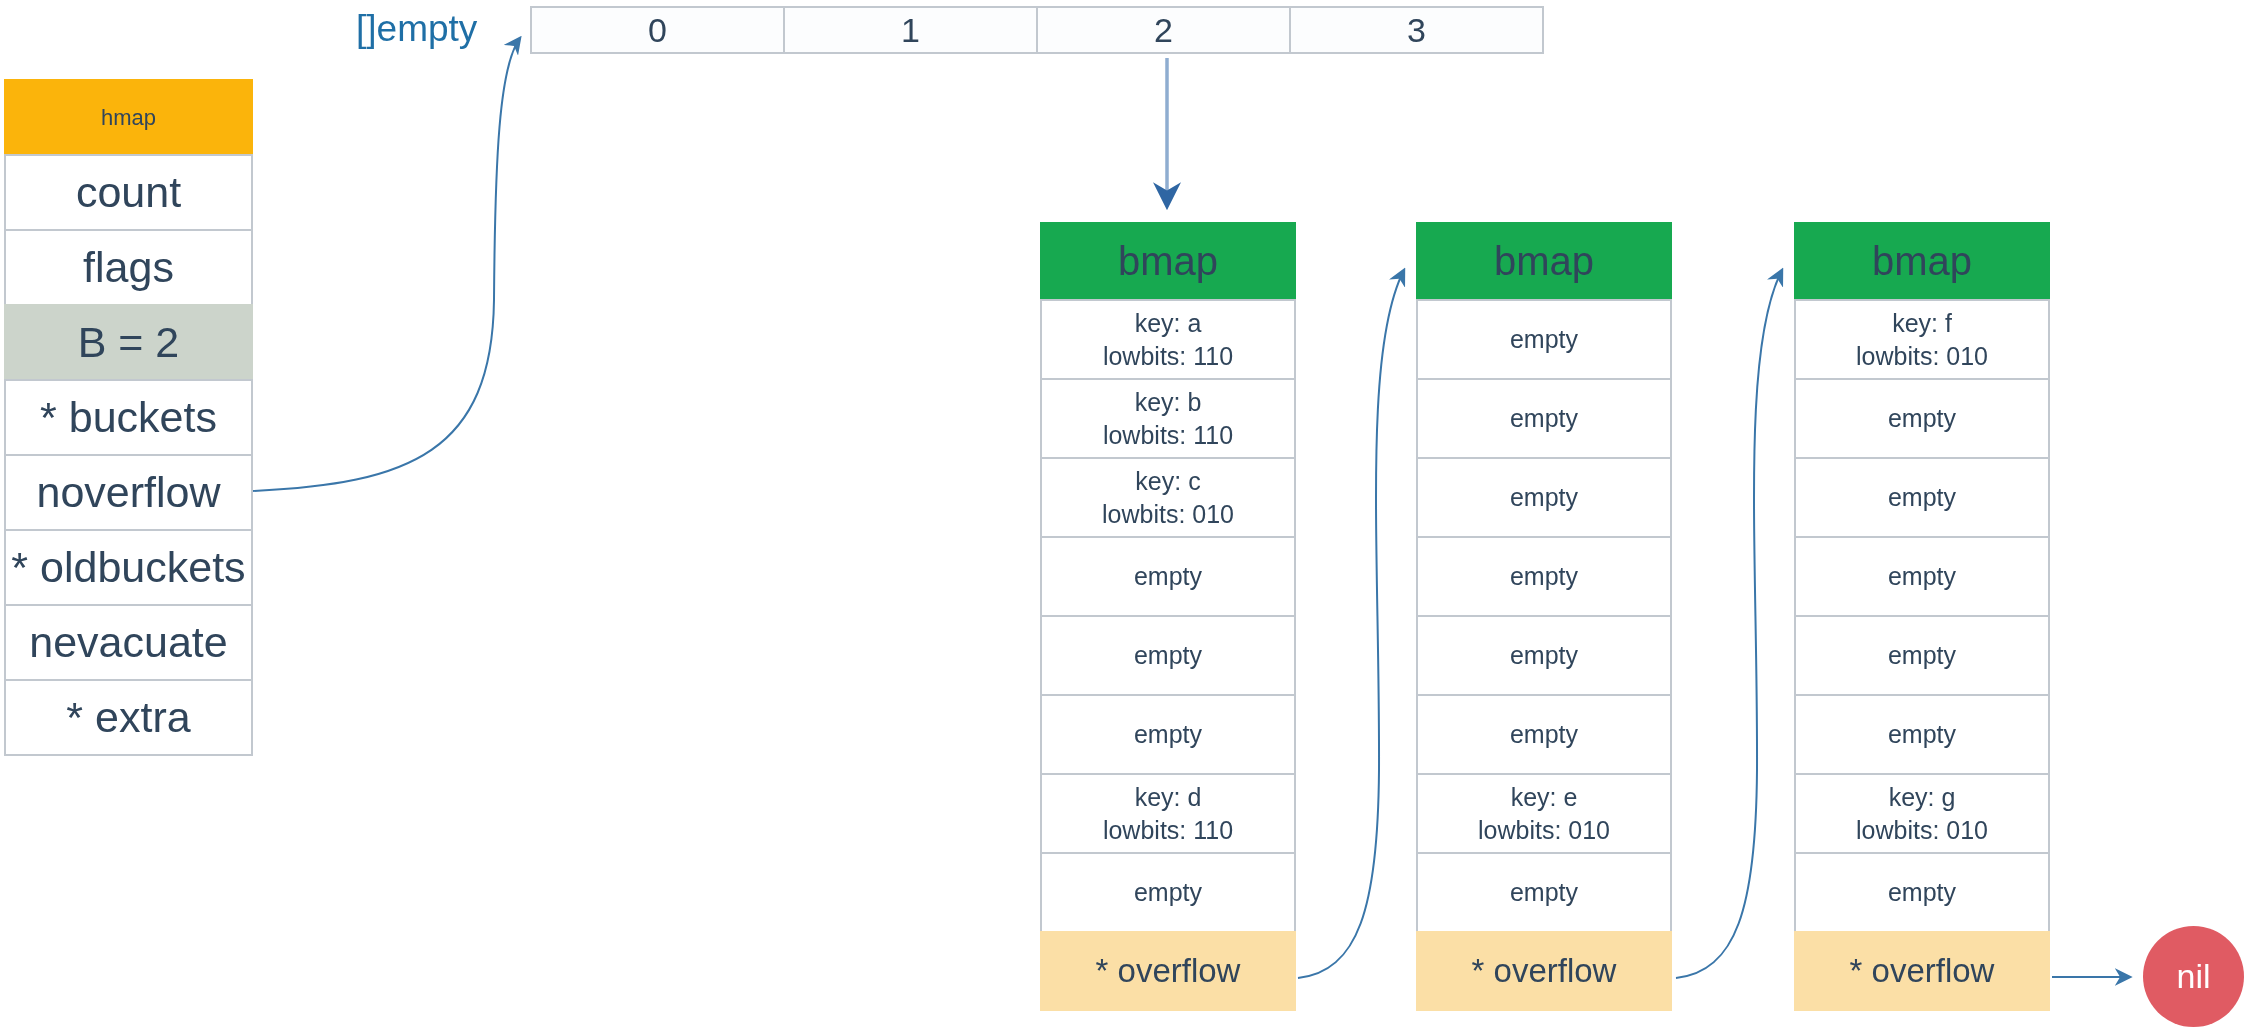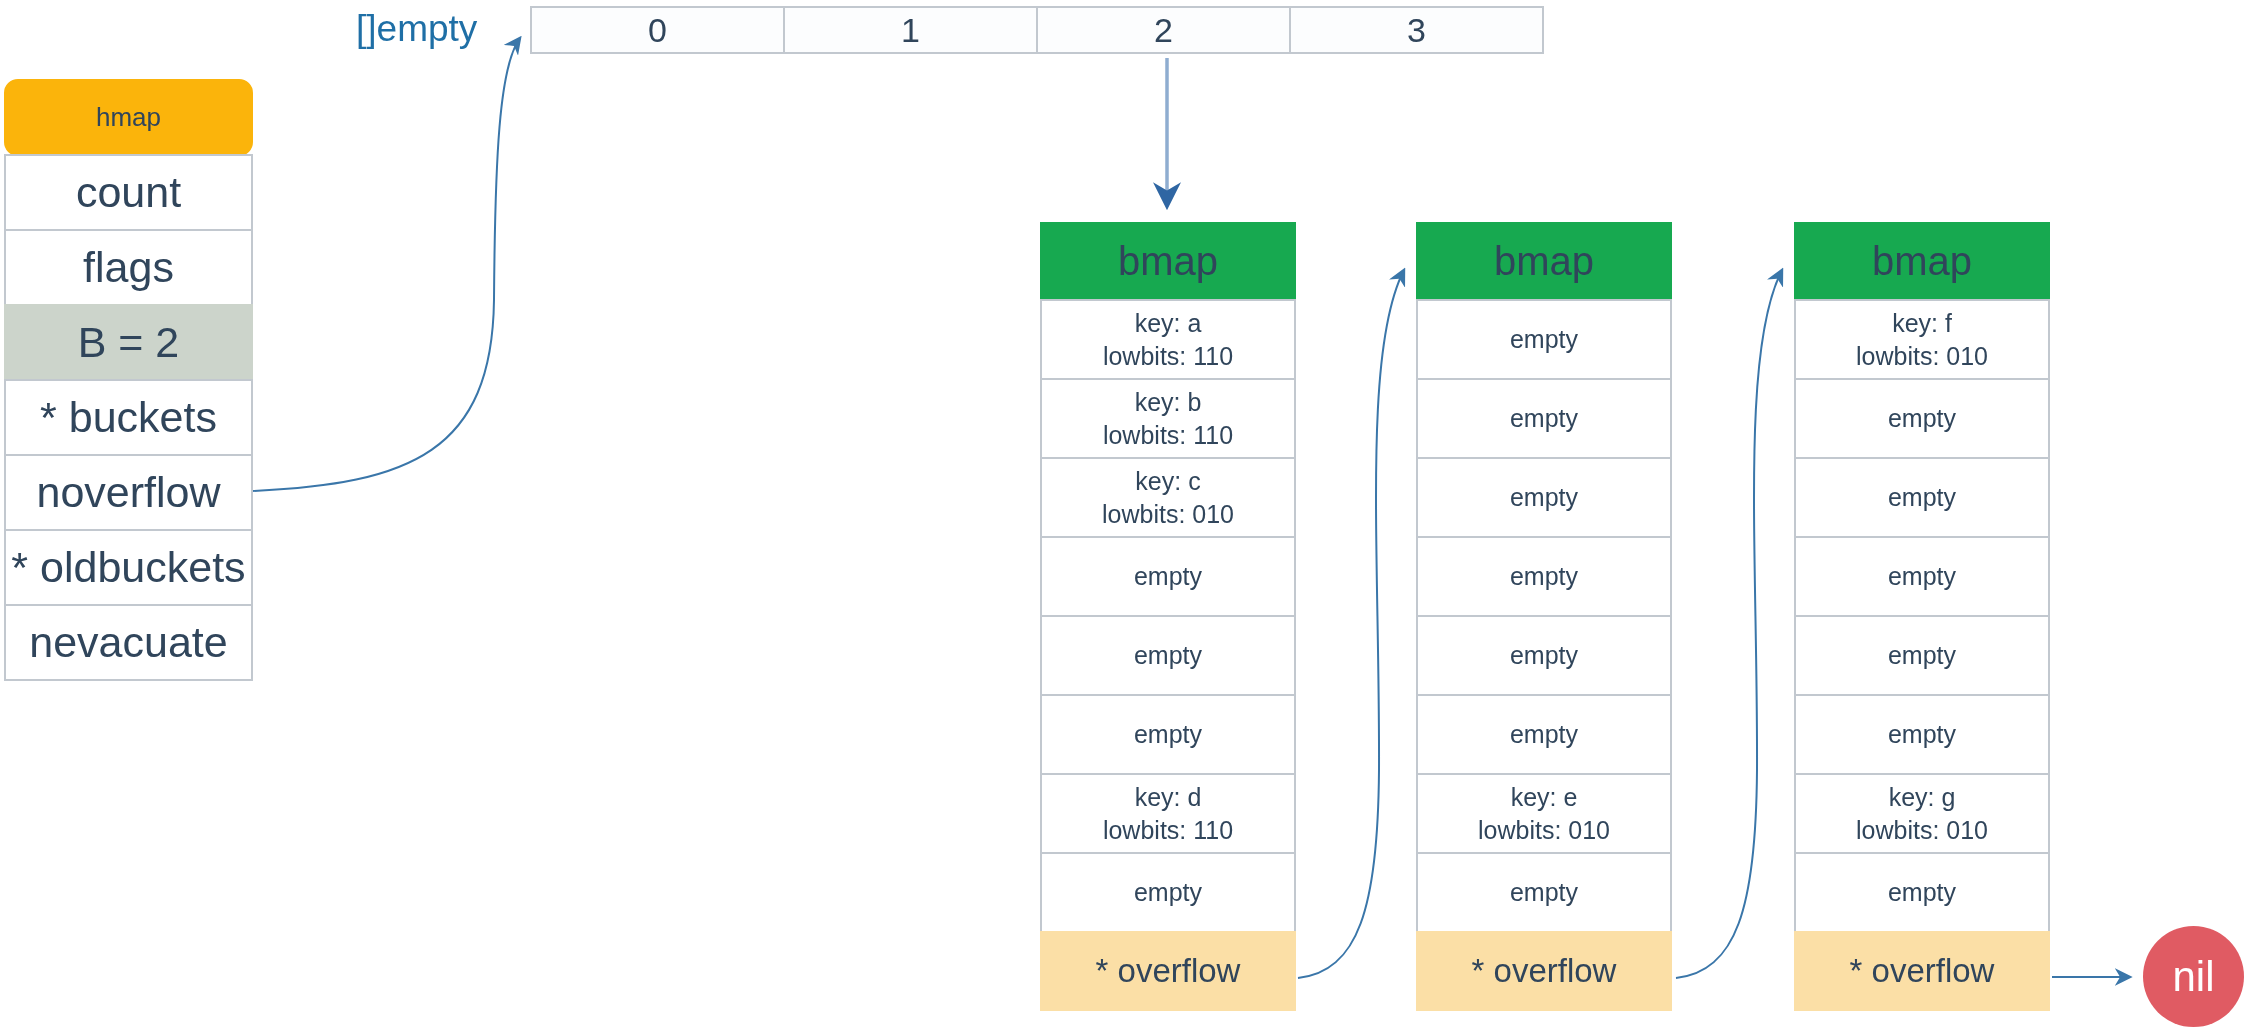--- a/index.html
+++ b/index.html
@@ -16,21 +16,21 @@
   }
 
   
   .hmap{position:absolute;left:4px;top:79px;width:249px;}
   .hrow{
     height:77px;margin-top:-2px;border:2px solid var(--border);background:#fff;
     display:flex;align-items:center;justify-content:center;
     font-size:43px;white-space:pre;
   }
   .hrow:first-child{margin-top:0;}
-  .hrow.header{background:var(--orange);border-color:var(--orange);font-size:26px;border-radius:14px;}
+  .hrow.header{background:var(--orange);border-color:var(--orange);font-size:22px;}
   .hrow.highlight{background:var(--gray-row);border-color:var(--gray-row);}
 
   
   .label-bmap{
     position:absolute;left:356px;top:4px;height:50px;line-height:50px;
     font-size:37px;color:var(--blue-label);
   }
 
   
   .barray{position:absolute;left:530px;top:6px;display:flex;}
@@ -56,21 +56,21 @@
     height:80px;margin-top:-2px;background:var(--tan);border:2px solid var(--tan);
     display:flex;align-items:center;justify-content:center;
     font-size:33px;white-space:pre;
   }
   .bucket-2{left:1040px;} .bucket-3{left:1416px;} .bucket-4{left:1794px;}
 
   
   .nil{
     position:absolute;left:2143px;top:926px;width:101px;height:101px;border-radius:50%;
     background:var(--red);color:#fff;display:flex;align-items:center;justify-content:center;
-    font-size:42px;
+    font-size:34px;
   }
 
   
   svg.arrows{position:absolute;left:0;top:0;width:2248px;height:1030px;pointer-events:none;}
   .arrow{fill:none;stroke:var(--arrow);stroke-width:2;}
   .arrow.shaft{stroke:var(--arrow-shaft);stroke-width:3.5;}
   .mh{fill:var(--arrow);}
   .mhd{fill:var(--arrow-head-dark);}
 </style>
 </head>
@@ -94,20 +94,21 @@
 
 <div class="hmap">
   <div class="hrow header">hmap</div>
   <div class="hrow">count</div>
   <div class="hrow">flags</div>
   <div class="hrow highlight">B = 2</div>
   <div class="hrow">* buckets</div>
   <div class="hrow">noverflow</div>
   <div class="hrow">* oldbuckets</div>
   <div class="hrow">nevacuate</div>
+  <div class="hrow">* extra</div>
 </div>
 
 <div class="label-bmap">[]empty</div>
 
 <div class="barray">
   <div class="bcell">0</div>
   <div class="bcell">1</div>
   <div class="bcell">2</div>
   <div class="bcell">3</div>
 </div>

